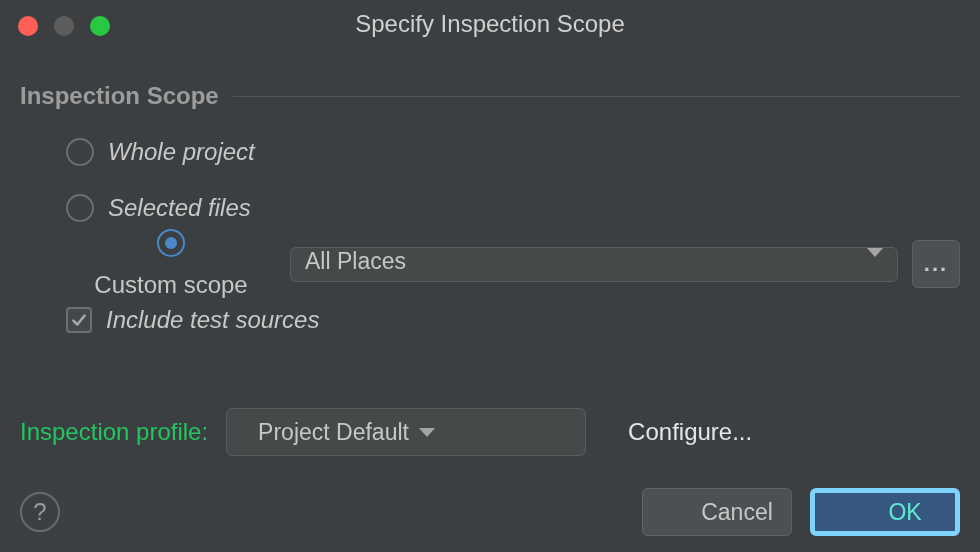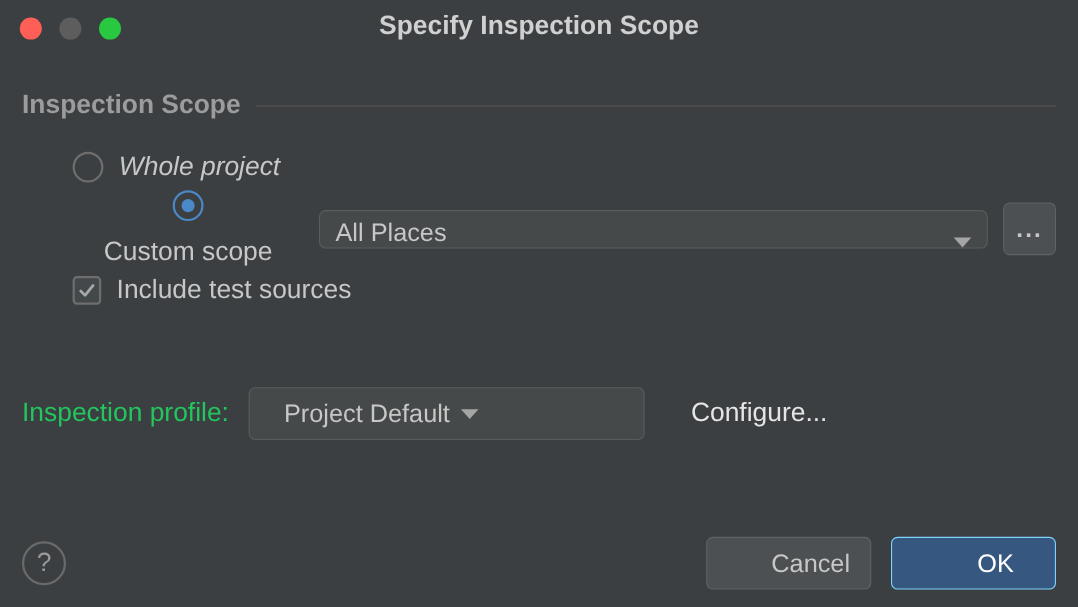--- a/index.html
+++ b/index.html
@@ -23,21 +23,21 @@
     left: 18px;
     top: 16px;
   }
   .tl { width: 20px; height: 20px; border-radius: 50%; }
   .tl.red { background: #ff5f57; }
   .tl.yellow { background: #5d5d5d; }
   .tl.green { background: #28c840; }
   .title {
     flex: 1;
     text-align: center;
-    font-weight: 700;
+    font-weight: 400;
     color: #d0d0d0;
     font-size: 24px;
   }
   .content { padding: 16px 20px 0 20px; }
   .section-header {
     display: flex;
     align-items: center;
     gap: 14px;
     margin-top: 18px;
     margin-bottom: 14px;
@@ -73,21 +73,21 @@
   }
   .radio-label { color: #c7c7c7; font-size: 24px; }
   .scope-row { display: flex; align-items: center; gap: 14px; height: 56px; }
   .combo {
     flex: 1;
     height: 35px;
     background: #45494a;
     border: 1px solid #5a5d5e;
     border-radius: 6px;
     display: flex;
-    align-items: flex-end;
+    align-items: flex-start;
     padding: 0 14px;
     cursor: pointer;
   }
   .combo-text { flex: 1; color: #c7c7c7; font-size: 23px; }
   .chevron {
     width: 0; height: 0;
     border-left: 8px solid transparent;
     border-right: 8px solid transparent;
     border-top: 9px solid #a5a5a5;
   }
@@ -98,21 +98,21 @@
     border-radius: 6px;
     display: flex;
     align-items: center;
     justify-content: center;
     color: #c7c7c7;
     font-size: 22px;
     cursor: pointer;
     letter-spacing: 2px;
     font-weight: 700;
   }
-  .check-row { display: flex; align-items: center; gap: 14px; height: 56px; }
+  .check-row { display: flex; align-items: center; gap: 14px; height: 56px; font-style: italic; }
   .checkbox {
     width: 26px; height: 26px;
     border: 2px solid #6e6e6e;
     border-radius: 4px;
     background: #43494a;
     display: flex;
     align-items: center;
     justify-content: center;
     cursor: pointer;
   }
@@ -166,21 +166,21 @@
     border-radius: 6px;
     display: flex;
     align-items: center;
     justify-content: center;
     font-size: 23px;
     cursor: pointer;
     margin-left: 18px;
     padding-left: 40px;
   }
   .btn.cancel { background: #4c5052; border: 1px solid #606365; color: #c7c7c7; }
-  .btn.ok { background: #365880; border: 1px solid #7dd3fc; color: #ffffff; }
+  .btn.ok { background: #365880; border: 5px solid #7dd3fc; color: #5eead4; }
 </style>
 </head>
 <body>
 
 <div class="titlebar">
   <div class="traffic-lights">
     <div class="tl red"></div>
     <div class="tl yellow"></div>
     <div class="tl green"></div>
   </div>
@@ -193,20 +193,24 @@
     <div class="section-line"></div>
   </div>
 
   <div class="options">
 
     <div class="radio-row">
       <div class="radio"></div>
       <div class="radio-label">Whole project</div>
     </div>
 
+    <div class="radio-row">
+      <div class="radio"></div>
+      <div class="radio-label">Selected files</div>
+    </div>
 
     <div class="scope-row">
       <div style="display:flex;align-items:center;gap:14px;min-width:210px;flex-direction:column;">
         <div class="radio selected"></div>
         <div class="radio-label">Custom scope</div>
       </div>
       <div class="combo">
         <div class="combo-text">All Places</div>
         <div class="chevron"></div>
       </div>

